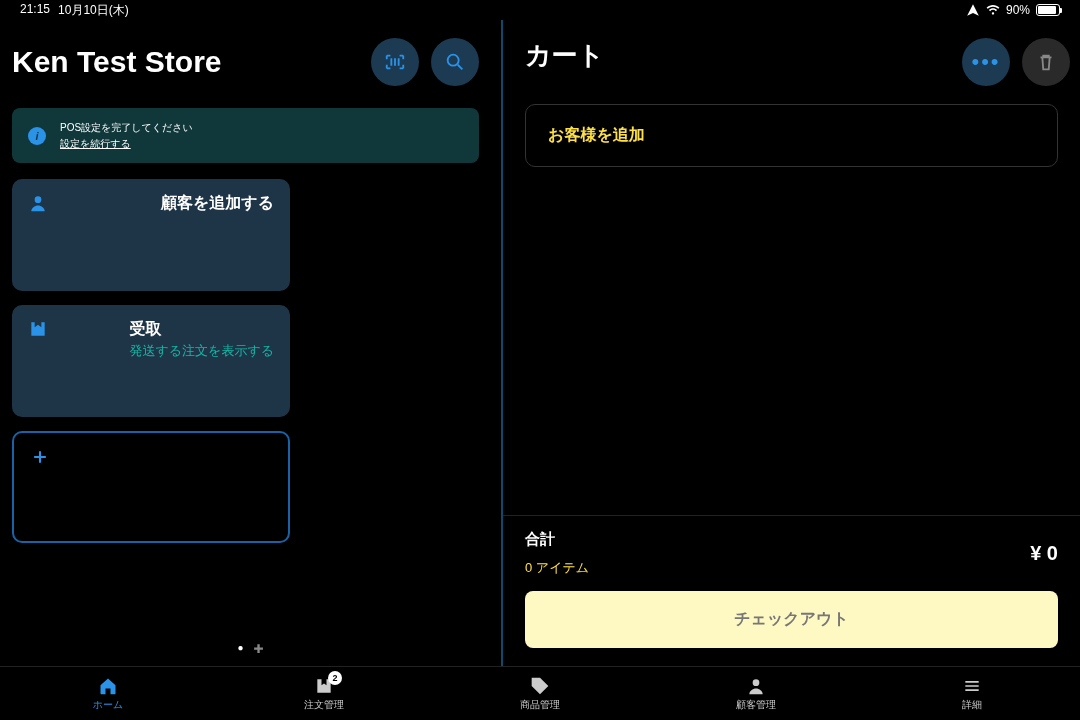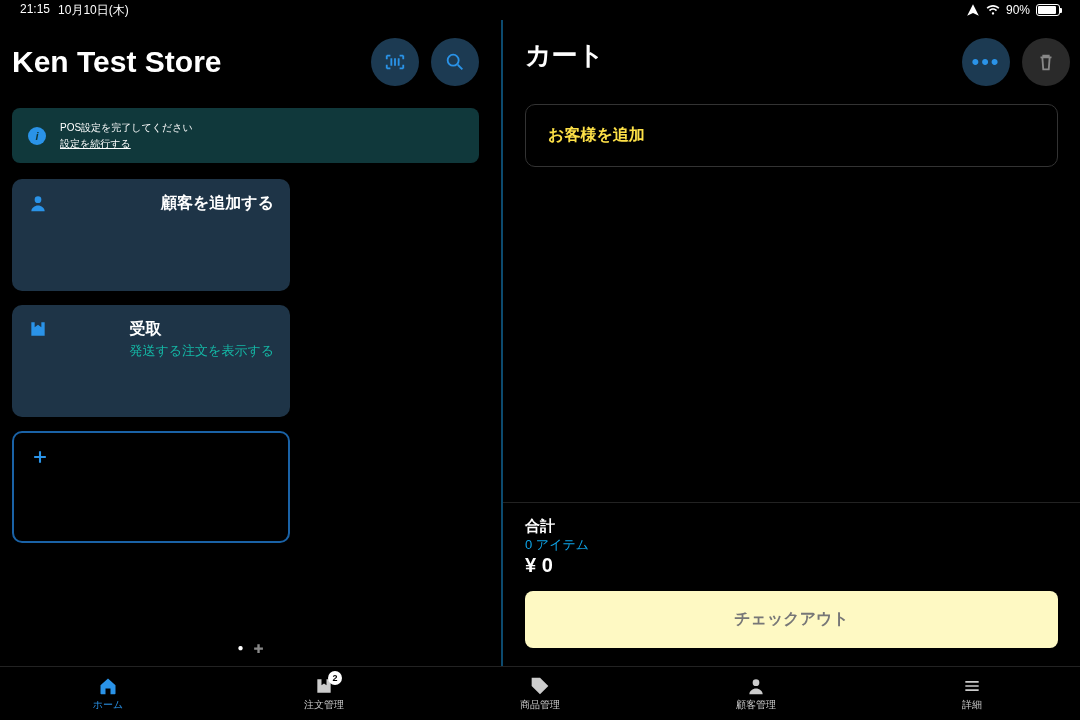--- a/index.html
+++ b/index.html
@@ -124,24 +124,24 @@
   font-size: 16px; font-weight: 600;
   color: #fde047;
 }
 
 .cart-body { flex: 1; }
 
 .cart-footer {
   border-top: 1px solid #222;
   padding: 14px 22px 18px 22px;
 }
-.totals-row { display: flex; justify-content: space-between; align-items: flex-start; margin-bottom: 14px; flex-direction: column; }
+.totals-row { display: flex; justify-content: space-between; align-items: center; margin-bottom: 14px; }
 .totals-left { font-size: 15px; }
 .totals-label { font-weight: 600; }
-.totals-items { font-size: 13px; color: #0ea5e9; margin-top: 0; }
+.totals-items { font-size: 13px; color: #fde047; margin-top: 10px; }
 .totals-amount { font-size: 20px; font-weight: 700; }
 .checkout-btn {
   background: #fef9c3; color: #777;
   border-radius: 8px; text-align: center;
   padding: 18px 0; font-size: 16px; font-weight: 600;
 }
 
 
 .tabbar {
   height: 54px; border-top: 1px solid #222;

